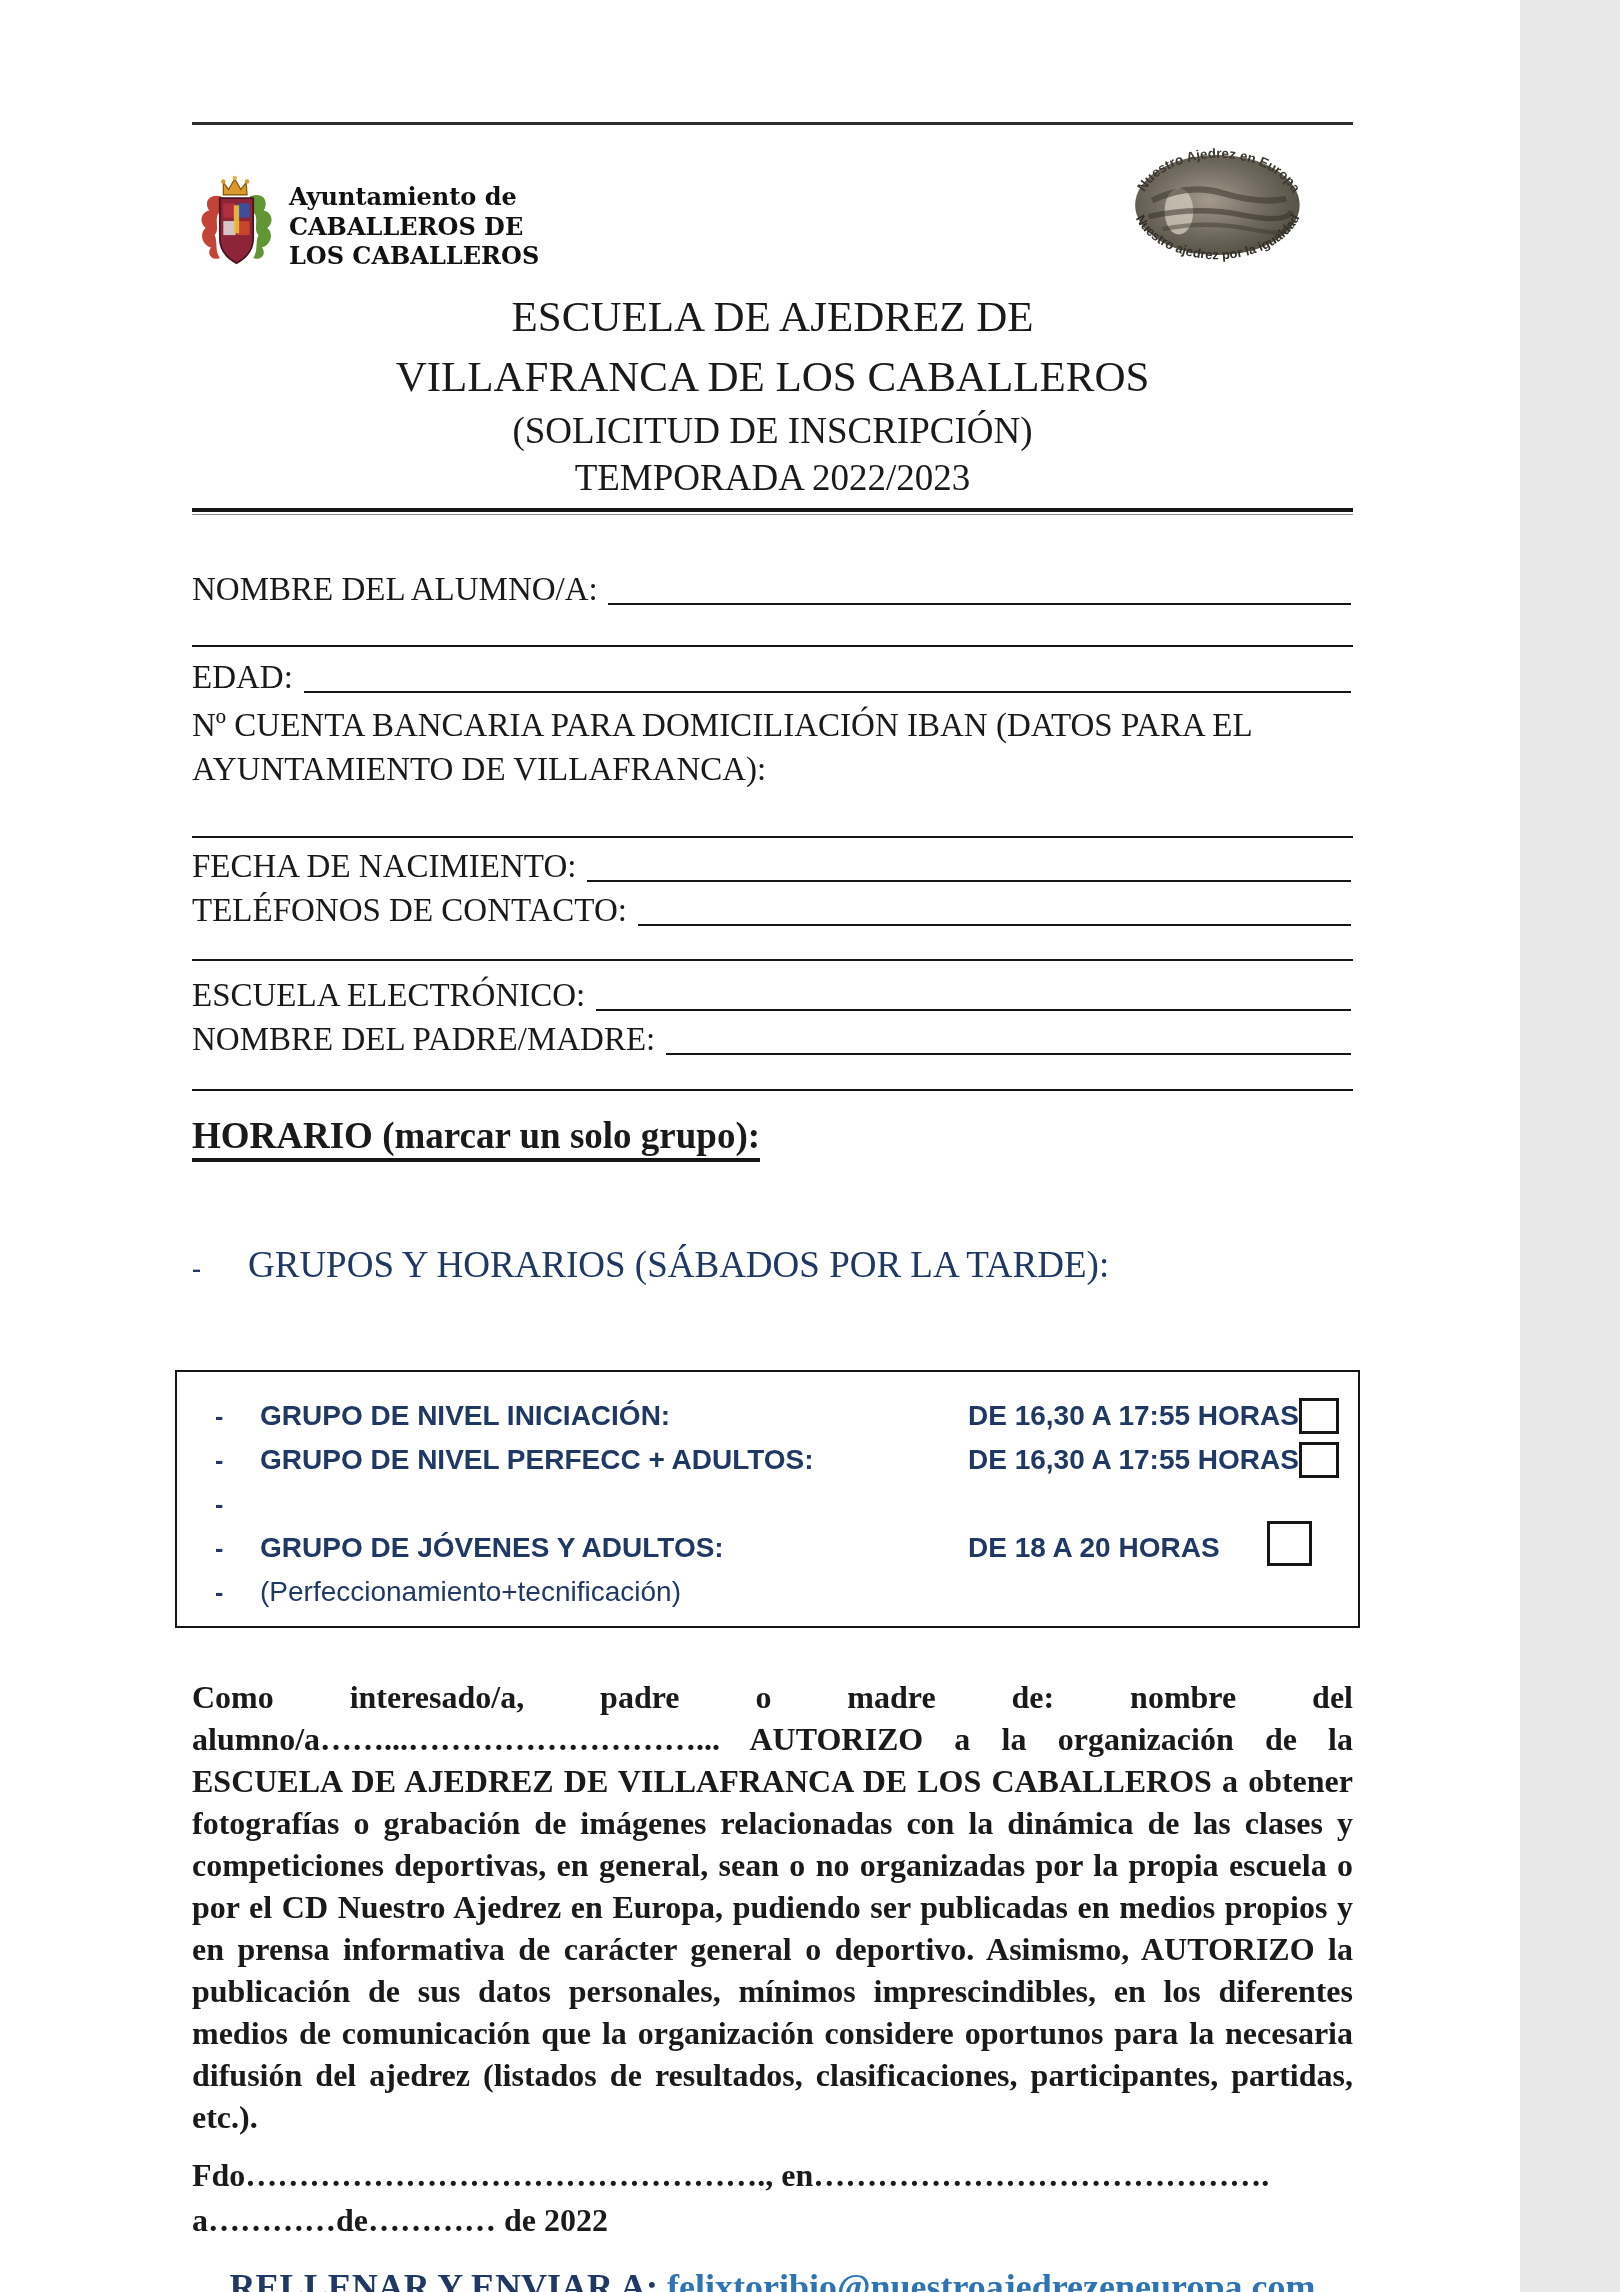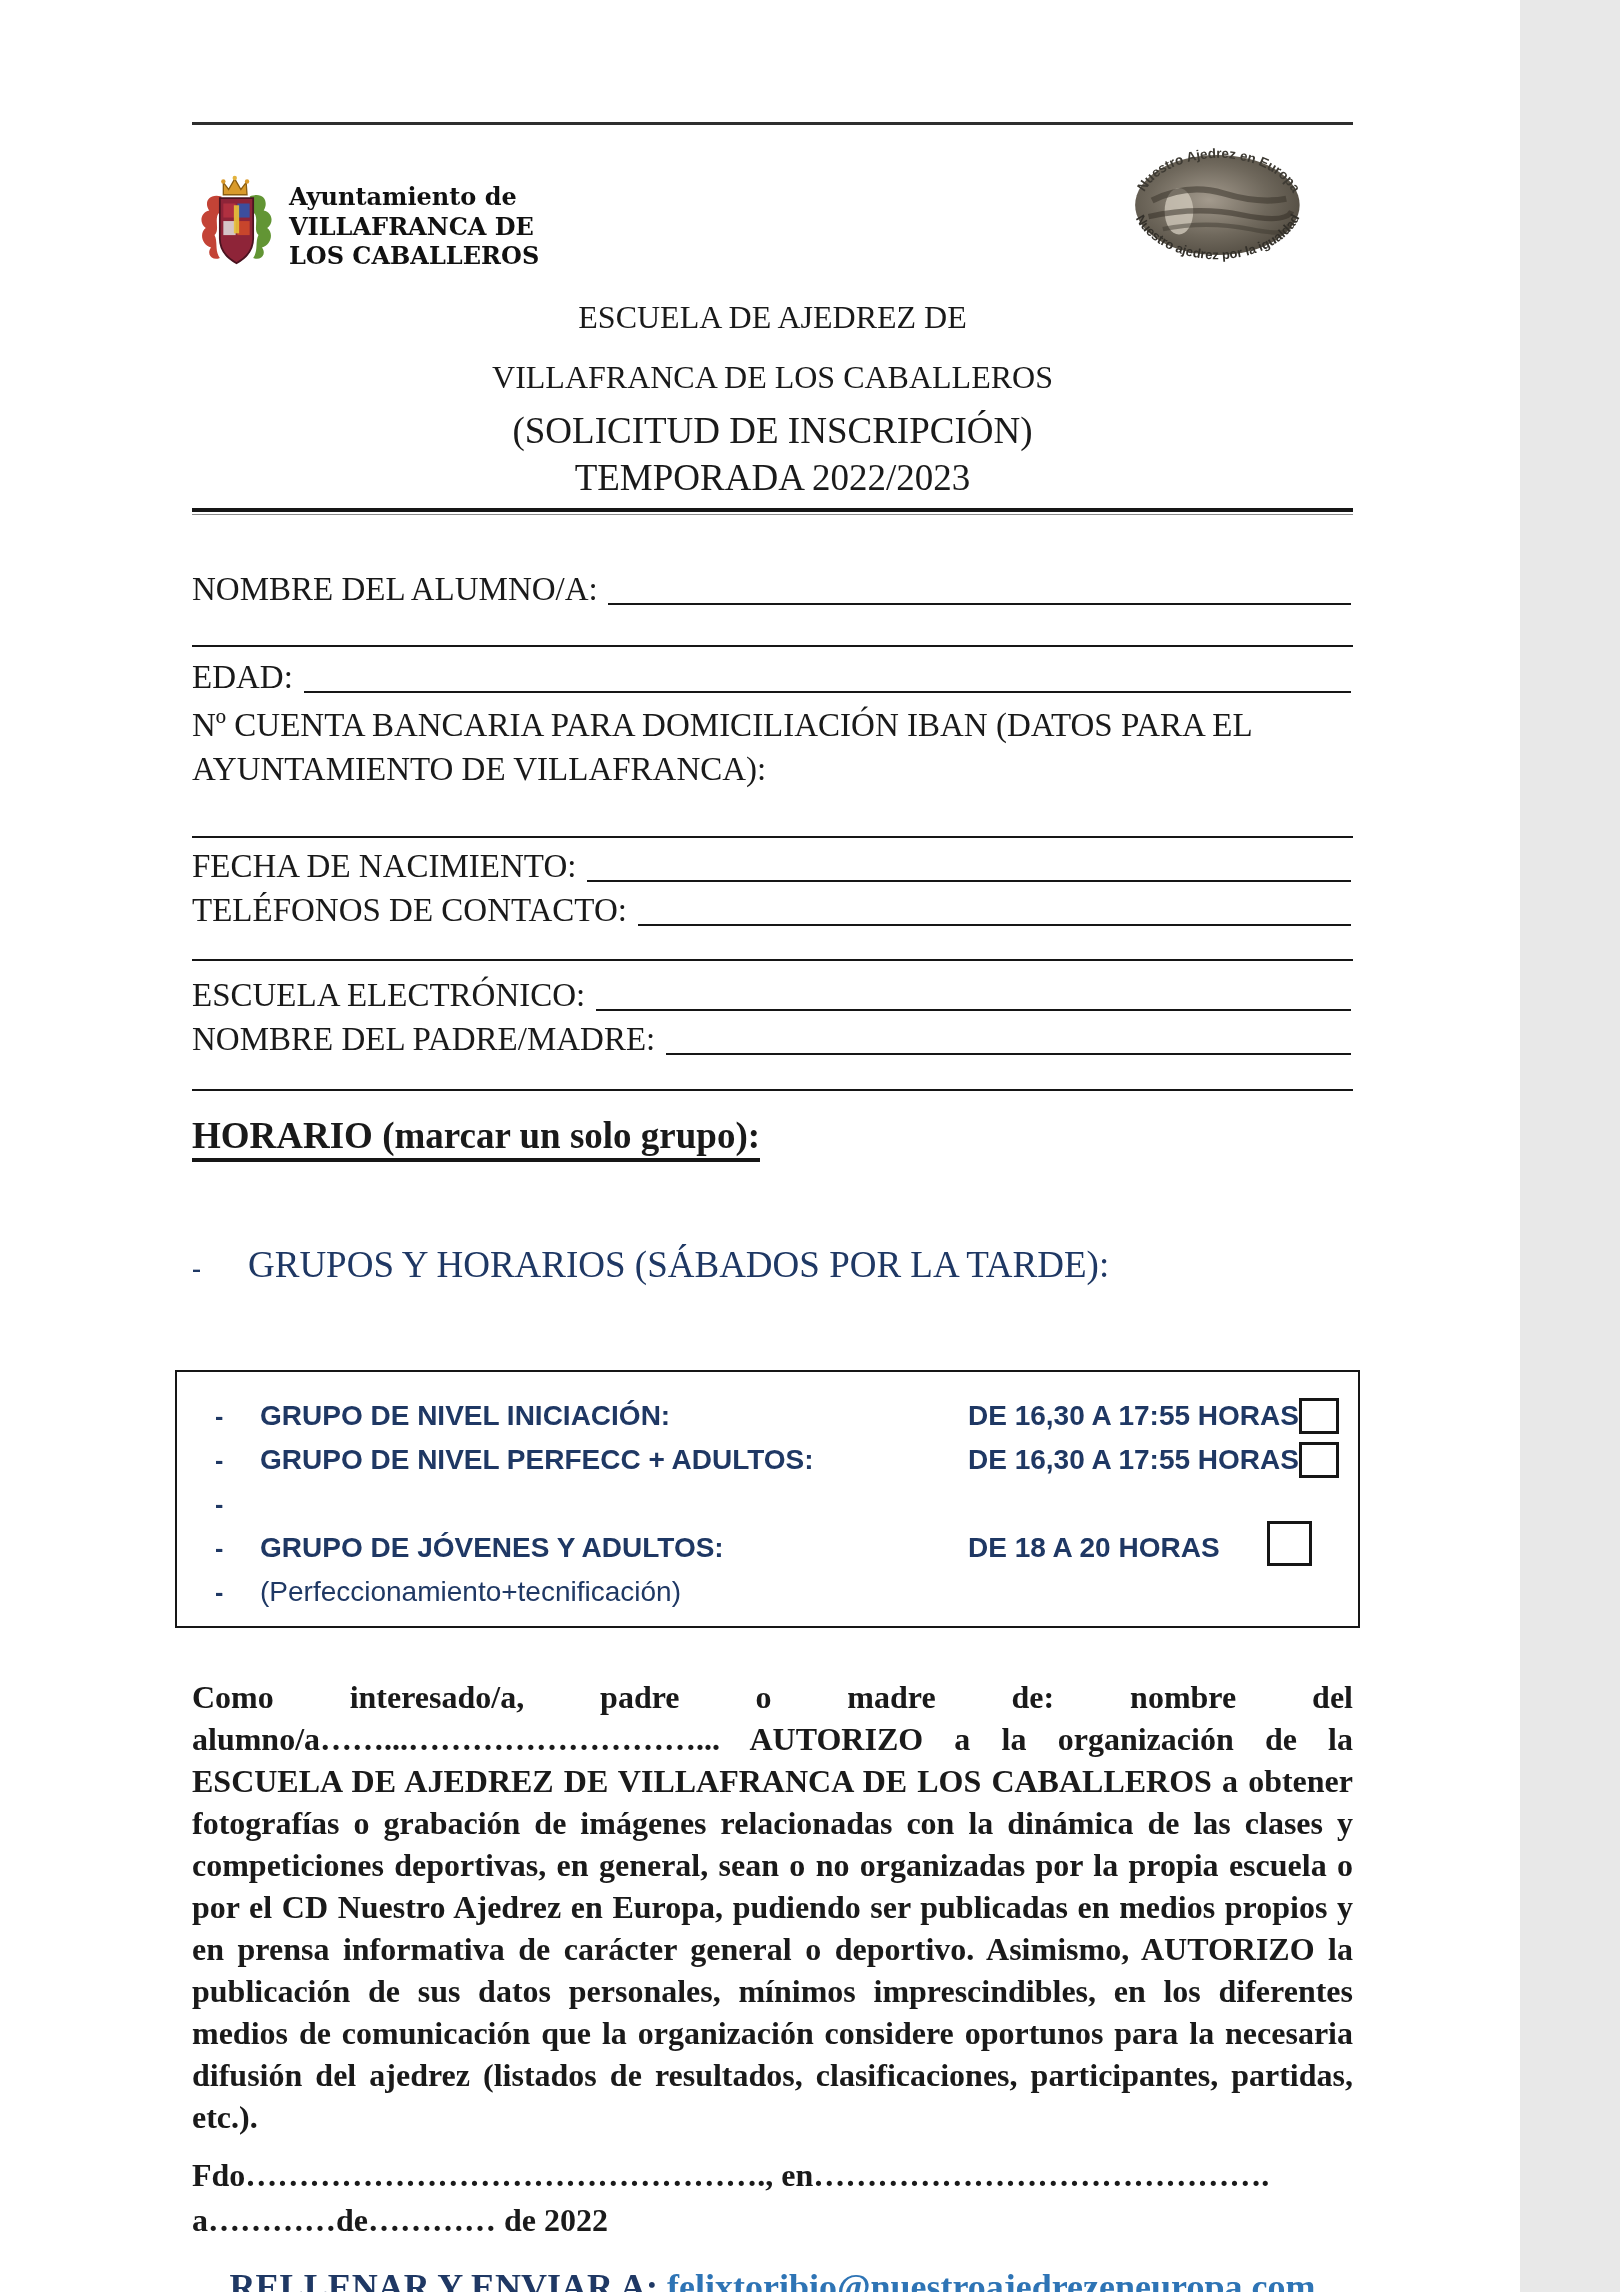--- a/index.html
+++ b/index.html
@@ -27,21 +27,21 @@
   .muni-text{
     margin-left:12.5px;padding-top:7.2px;
     font-family:"DejaVu Serif",serif;font-weight:bold;
     font-size:24px;line-height:29.6px;color:#111;
     white-space:nowrap;
   }
   .club{width:201px;height:152px;margin-top:3.6px;margin-right:36px;flex:0 0 auto;}
 
   
   .title{text-align:center;margin-top:3.6px;}
-  .title .big{font-size:32px;line-height:60px;font-family:Liberation Serif, serif;}
+  .title .big{font-size:43px;line-height:60px;font-family:Liberation Serif, serif;}
   .title .small{font-size:37px;line-height:47px;}
   .title-rule{margin-top:7.2px;height:2.7px;border-top:4.5px solid #161616;border-bottom:1.8px solid #8a8a8a;}
 
   
   .frow{display:flex;align-items:flex-end;font-size:33px;line-height:44px;white-space:nowrap;}
   .frow .lbl{flex:0 0 auto;}
   .frow .fill{flex:1 1 auto;height:0;border-bottom:2.7px solid #161616;margin:0 1.8px 6.3px 10.7px;}
   .fline{height:0;border-bottom:2.7px solid #161616;}
   .flabel{font-size:33px;line-height:44px;}
 
@@ -125,21 +125,21 @@
 
           <path d="M26 26 L64 26 L64 72 C64 86 56 94 45 100 C34 94 26 86 26 72 Z" fill="#8e2438" stroke="#4a1320" stroke-width="2"></path>
           <rect x="30" y="32" width="14" height="16" fill="#b03040"></rect>
           <rect x="46" y="32" width="14" height="16" fill="#3c4e9e"></rect>
           <rect x="30" y="52" width="14" height="16" fill="#e0e0e0" opacity="0.85"></rect>
           <rect x="46" y="52" width="14" height="16" fill="#c8452c"></rect>
           <path d="M42 34 L48 34 L48 66 L42 66 Z" fill="#e8c23a" opacity="0.9"></path>
         </svg>
         <div class="muni-text">
           <div>Ayuntamiento de</div>
-          <div>VILLAFRANCA DE</div>
+          <div>CABALLEROS DE</div>
           <div>LOS CABALLEROS</div>
         </div>
       </div>
 
       <svg class="club" viewBox="0 0 224 170" aria-hidden="true">
         <defs>
           <radialGradient id="seal" cx="45%" cy="45%" r="65%">
             <stop offset="0%" stop-color="#a39a8d"></stop>
             <stop offset="55%" stop-color="#6f685c"></stop>
             <stop offset="100%" stop-color="#4c463c"></stop>

